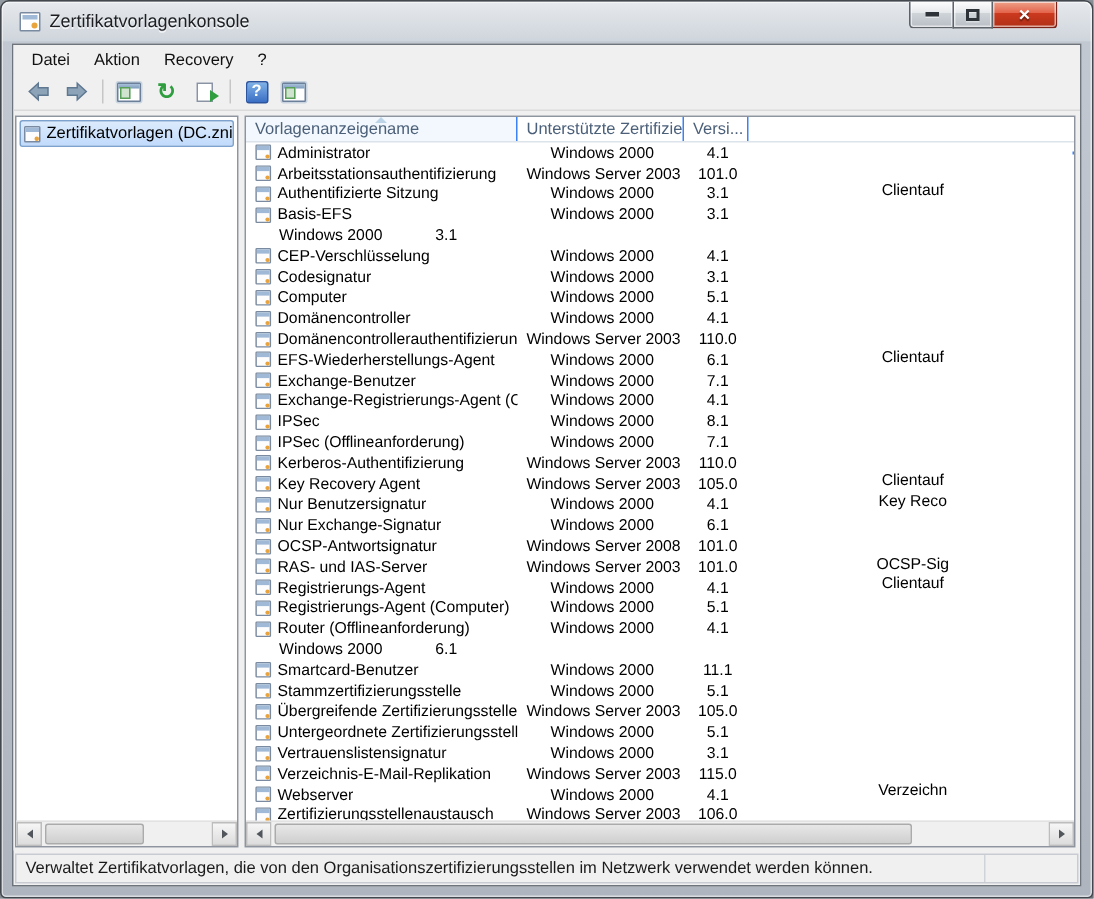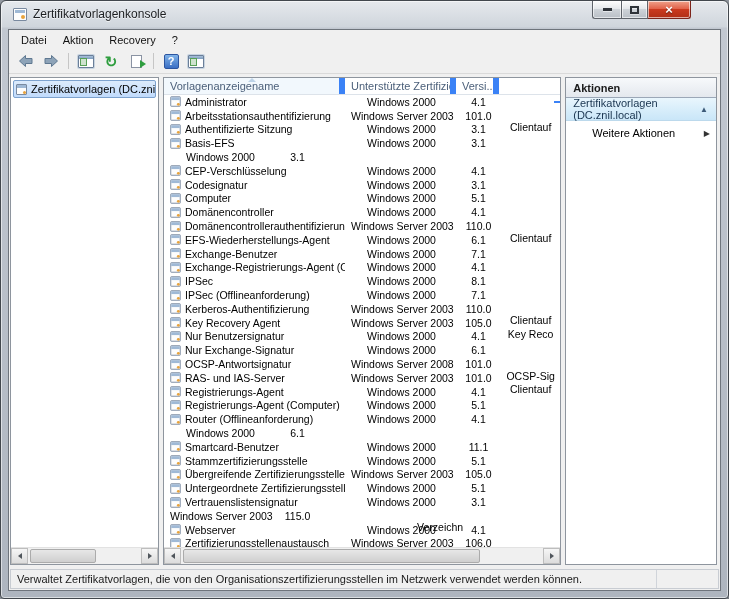--- a/index.html
+++ b/index.html
@@ -5,21 +5,21 @@
   * { margin:0; padding:0; box-sizing:border-box; }
   html,body { background:#9aa0a8; font-family:"Liberation Sans", sans-serif; }
   .window{
     position:relative; width:729px; height:599px;
     background:linear-gradient(180deg,#e6e9ed 0%,#cfd5dc 26px,#c2c8d1 27px,#aeb5bf 100%);
     border:1px solid #42474d; border-radius:6px 6px 4px 4px;
     box-shadow:inset 0 0 0 1px rgba(255,255,255,.55), 2px 3px 8px rgba(0,0,0,.45);
     overflow:hidden;
   }
   
-  .titlebar{ position:absolute; top:0; left:0; right:16px; height:28px; }
+  .titlebar{ position:absolute; top:0; left:0; right:2px; height:28px; }
   .title-left{ display:flex; align-items:center; gap:6px; padding:6px 0 0 12px; }
   .title-text{ font-size:12px; color:#1c1e21; text-shadow:0 1px 0 rgba(255,255,255,.7); }
   .app-icon{ width:14px; height:13px; background:#fdfdfd; border:1px solid #7a8aa0; position:relative; border-radius:1px;}
   .app-icon:before{ content:""; position:absolute; left:1px; top:1px; right:1px; height:3px; background:#9fb9d6;}
   .app-icon:after{ content:""; position:absolute; right:1px; bottom:1px; width:4px; height:4px; background:#e8a33d; border-radius:50%;}
   .win-controls{ position:absolute; top:0; right:21px; display:flex; }
   .win-btn{ height:18px; border:1px solid #5e636a; border-top:none; display:flex; align-items:center; justify-content:center;
     background:linear-gradient(180deg,#fdfdfd 0%,#e5e8eb 45%,#cfd4d9 46%,#b9bfc6 100%);
     box-shadow:inset 0 0 0 1px rgba(255,255,255,.6); }
   .win-btn.min{ width:29px; border-radius:0 0 0 3px; border-right:none;}
@@ -59,21 +59,21 @@
   .pane-actions{ width:176px; }
   
   .tree-body{ flex:1; padding:2px; overflow:hidden;}
   .tree-item{ display:flex; align-items:center; gap:4px; height:18px; padding:0 2px; white-space:nowrap; overflow:hidden;
     background:linear-gradient(180deg,#dcebfc,#c1dbfc); border:1px solid #7da2ce; border-radius:2px; font-size:11px; color:#000;}
   .cert-icon{ flex:0 0 11px; width:11px; height:11px; background:#fdfdfd; border:1px solid #7a8aa0; position:relative; border-radius:1px;}
   .cert-icon:before{ content:""; position:absolute; left:0; top:0; right:0; height:3px; background:#9fb9d6;}
   .cert-icon:after{ content:""; position:absolute; right:0; bottom:0; width:3px; height:3px; background:#e8a33d; border-radius:50%;}
   
   .list-header{ display:flex; height:17px; border-bottom:1px solid #dde3ea; font-size:11px; color:#4c607a; flex:0 0 17px; }
-  .hcell{ padding:2px 4px 0 6px; border-right:6px solid #3b82f6; white-space:nowrap; overflow:hidden; position:relative;}
+  .hcell{ padding:2px 4px 0 6px; border-right:1px solid #3b82f6; white-space:nowrap; overflow:hidden; position:relative;}
   .hcell.sorted{ background:#f2f8fd; }
   .sort-arrow{ position:absolute; top:0; left:50%; margin-left:-4px; width:0; height:0;
     border-left:4px solid transparent; border-right:4px solid transparent; border-bottom:4px solid #bdd3e8;}
   .c-name{ width:181px; } .c-ca{ width:111px; } .c-ver{ width:43px; } .c-purpose{ flex:1;margin-top:23px; }
   .list-body{ flex:1; overflow:hidden;text-align:center; }
   .lrow{ display:flex; height:13.8px; align-items:center; font-size:10.5px; color:#000; white-space:nowrap; }
   .lrow .cell{ padding:0 4px 0 6px; overflow:hidden; white-space:nowrap; }
   .lrow .c-name{ display:flex; align-items:center; gap:4px; }
   .lrow .cert-icon{ transform:scale(.95); }
   
@@ -448,20 +448,24 @@
             <div class="lrow">
               <span class="cell c-name">
                 <span class="cert-icon"></span>
                 <span class="txt">Vertrauenslistensignatur</span>
               </span>
               <span class="cell c-ca">Windows 2000</span>
               <span class="cell c-ver">3.1</span>
               <span class="cell c-purpose"></span>
             </div>
             <div class="lrow">
+              <span class="cell c-name">
+                <span class="cert-icon"></span>
+                <span class="txt">Verzeichnis-E-Mail-Replikation</span>
+              </span>
               <span class="cell c-ca">Windows Server 2003 En...</span>
               <span class="cell c-ver">115.0</span>
               <span class="cell c-purpose">Verzeichn</span>
             </div>
             <div class="lrow">
               <span class="cell c-name">
                 <span class="cert-icon"></span>
                 <span class="txt">Webserver</span>
               </span>
               <span class="cell c-ca">Windows 2000</span>
@@ -484,31 +488,20 @@
             </div>
           <div class="sb-track">
               <div class="sb-thumb" style="left:2px; width:82%;"></div>
             </div>
           <div class="sb-btn">
               <span class="sb-tri-r"></span>
             </div>
         </div>
       </div>
 
-      <div class="pane pane-actions">
-        <div class="actions-header">Aktionen</div>
-        <div class="actions-group">
-          <span>Zertifikatvorlagen (DC.znil.local)</span>
-          <span class="group-collapse">▲</span>
-        </div>
-        <div class="actions-item">
-          <span>Weitere Aktionen</span>
-          <span class="item-arrow">▶</span>
-        </div>
-      </div>
     </div>
 
     <div class="statusbar">
       <span class="status-text">Verwaltet Zertifikatvorlagen, die von den Organisationszertifizierungsstellen im Netzwerk verwendet werden können.</span>
       <span class="status-cell"></span>
     </div>
   </div>
 </div>
 
 </body></html>

